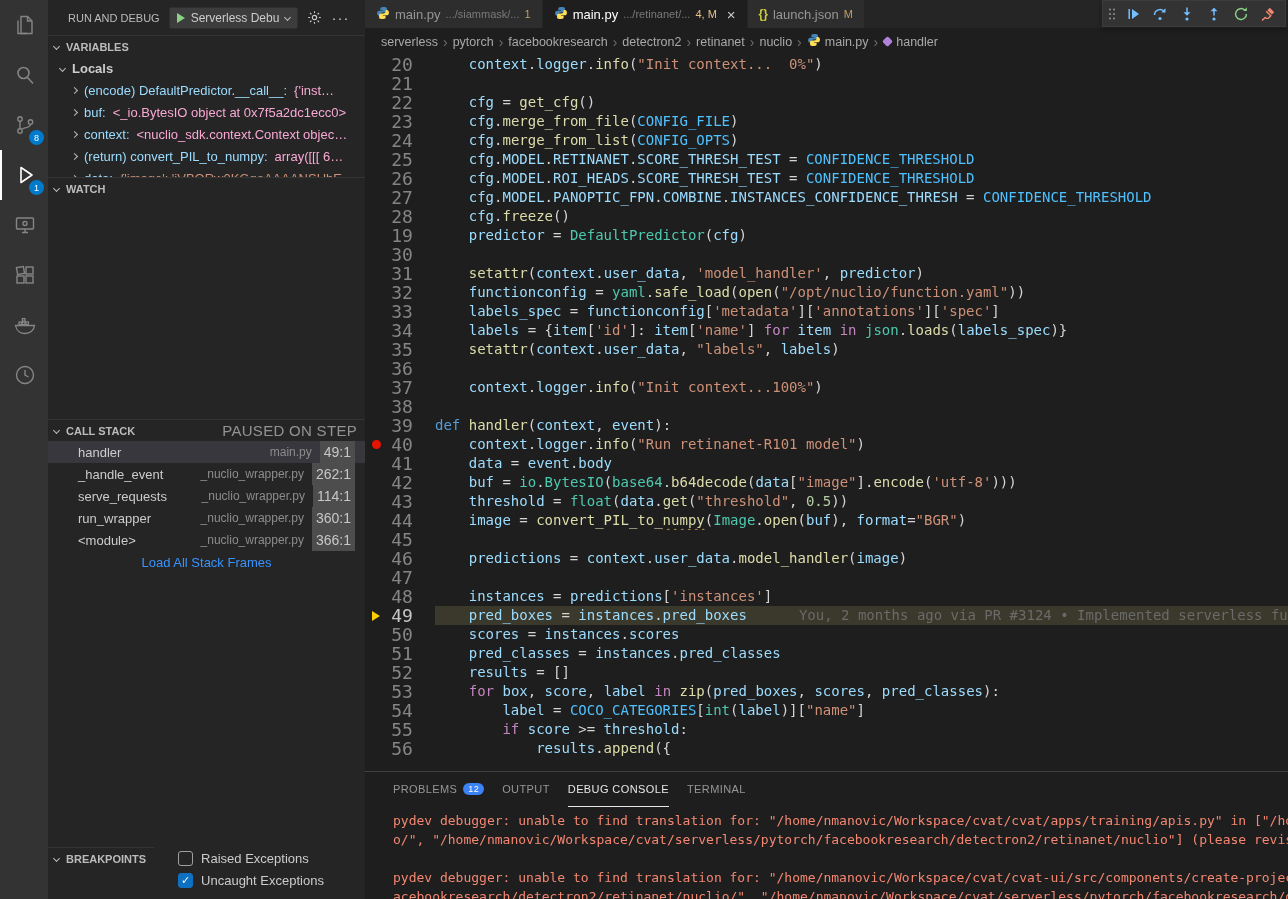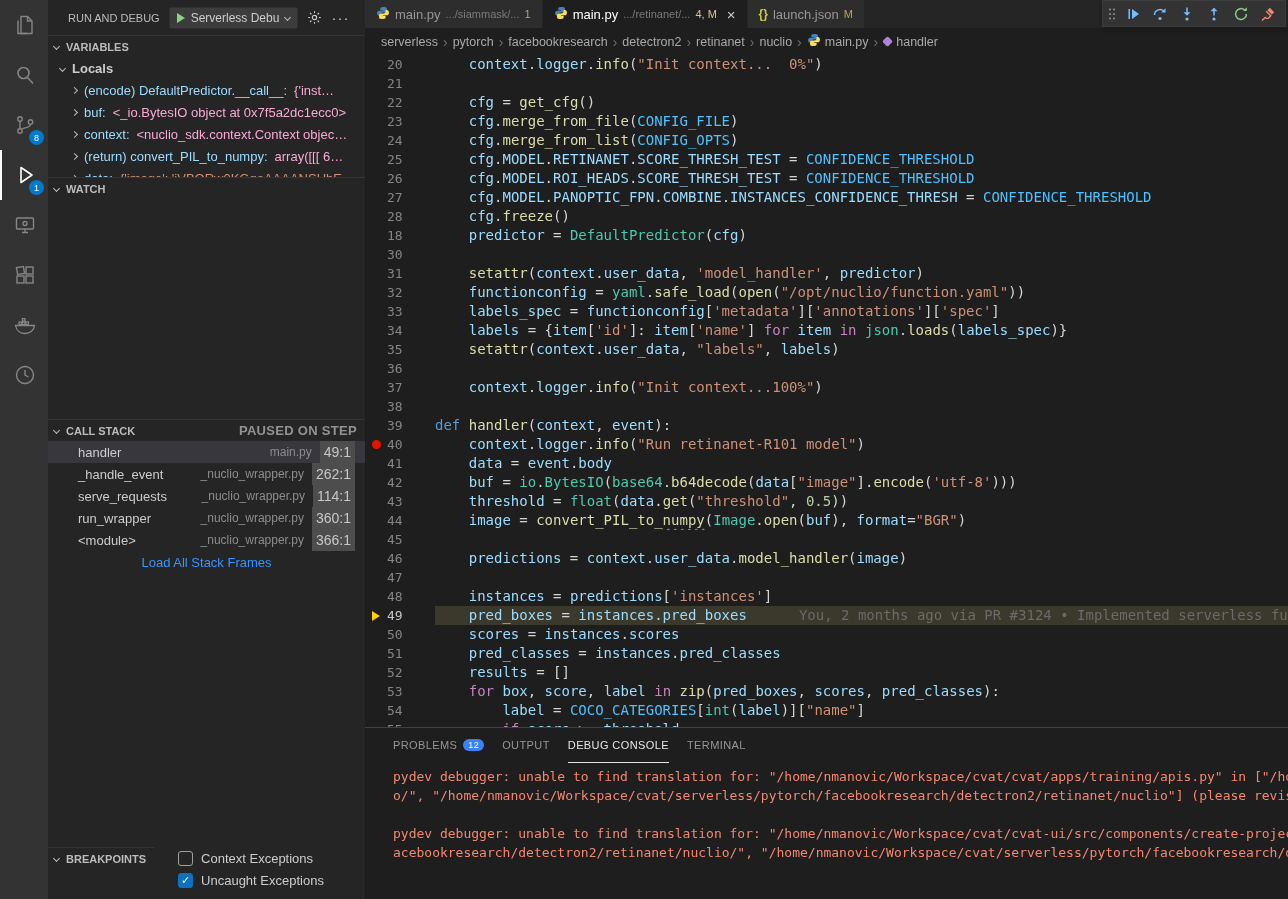--- a/index.html
+++ b/index.html
@@ -16,21 +16,21 @@
 .sidebar{width:317px;background:#252526;flex-shrink:0;display:flex;flex-direction:column;overflow:hidden;font-size:13px}
 .sidebar-top{height:35px;display:flex;align-items:center;padding:0 8px 0 20px;gap:9px;flex-shrink:0}
 .sidebar-title{font-size:11px;color:#bbbbbb;white-space:nowrap}
 .config-picker{height:22px;background:#3c3c3c;border:1px solid #2f2f2f;border-radius:2px;display:flex;align-items:center;gap:6px;padding:0 7px;font-size:12px;color:#cccccc;cursor:pointer;white-space:nowrap}
 .play{width:0;height:0;border-left:8px solid #89d185;border-top:5px solid transparent;border-bottom:5px solid transparent}
 .chev{width:5px;height:5px;border-right:1.4px solid #bbb;border-bottom:1.4px solid #bbb;transform:rotate(45deg);flex-shrink:0;display:inline-block}
 .chev.r{transform:rotate(-45deg)}
 .icon-btn{display:flex;align-items:center;color:#ccc;cursor:pointer}
 .dots{font-size:15px;letter-spacing:1px;color:#ccc;line-height:10px}
 .section-header{height:22px;display:flex;align-items:center;gap:7px;padding:0 8px 0 6px;font-size:11px;font-weight:700;color:#bbbbbb;border-top:1px solid rgba(128,128,128,0.18);flex-shrink:0;cursor:pointer}
-.section-header .status{margin-left:auto;font-weight:700;font-size:13px;color:rgba(204,204,204,0.65);letter-spacing:0.3px}
+.section-header .status{margin-left:auto;font-weight:400;font-size:15px;color:rgba(204,204,204,0.65);letter-spacing:0.3px}
 .sec-variables{height:142px;flex-shrink:0;display:flex;flex-direction:column}
 .scope-row{height:22px;display:flex;align-items:center;gap:7px;padding-left:12px;font-weight:700;color:#ccc;cursor:pointer;flex-shrink:0}
 .var-list{flex:1;overflow:hidden}
 .var-row{height:22px;display:flex;align-items:center;gap:7px;padding-left:24px;white-space:nowrap;overflow:hidden;cursor:pointer}
 .var-name{color:#9cdcfe}
 .var-value{color:#f9a8d4}
 .var-value.str{color:#ce9178}
 .sec-watch{height:242px;flex-shrink:0;display:flex;flex-direction:column}
 .watch-body{flex:1}
 .sec-callstack{flex:1;min-height:0;display:flex;flex-direction:column}
@@ -56,32 +56,32 @@
 .tab .close{margin-left:5px;color:#cccccc;font-size:15px;line-height:1}
 .tab svg.py-icon,.breadcrumbs svg.py-icon{width:14px;height:14px;flex-shrink:0}
 .json-ic{color:#cbcb41;font-weight:700;font-size:12px}
 .breadcrumbs{height:27px;display:flex;align-items:center;gap:5px;padding-left:16px;font-size:12.5px;color:#a9a9a9;flex-shrink:0;white-space:nowrap;overflow:hidden}
 .bc-item{display:flex;align-items:center;gap:4px;cursor:pointer}
 .bc-sep{color:#6e6e6e;font-size:14px}
 .method-ic{width:9px;height:9px;background:#b180d7;border-radius:2px;transform:rotate(45deg) scale(0.85);display:inline-block}
 .editor{flex:1;overflow:hidden;font-family:"DejaVu Sans Mono","Liberation Mono",monospace;font-size:14px;line-height:19px}
 .code-line{display:flex;height:19px;align-items:center}
 .glyph{width:22px;display:flex;align-items:center;justify-content:center;flex-shrink:0;align-self:stretch}
-.lnum{width:30px;text-align:left;color:#858585;font-size:13px;flex-shrink:0}
+.lnum{width:30px;text-align:center;color:#858585;font-size:18px;flex-shrink:0}
 .code-line.current .lnum{color:#c6c6c6}
 .code{margin-left:18px;white-space:pre;flex:1;min-width:0;overflow:hidden;color:#d4d4d4;align-self:stretch;display:flex;align-items:center}
 .code-line.current .code{background:rgba(255,242,130,0.13)}
 .bp-dot{width:9px;height:9px;border-radius:50%;background:#e51400}
 .cur-arrow{width:0;height:0;border-left:8px solid #ffcc00;border-top:5px solid transparent;border-bottom:5px solid transparent}
 .tok-t{color:#d4d4d4}.tok-v{color:#9cdcfe}.tok-f{color:#dcdcaa}.tok-c{color:#4ec9b0}
 .tok-k{color:#c586c0}.tok-d{color:#569cd6}.tok-s{color:#ce9178}.tok-n{color:#b5cea8}.tok-C{color:#4fc1ff}
 .sq{text-decoration:underline wavy #c8a43c 1px;text-underline-offset:3px}
 .blame{color:#6a6a6a;margin-left:52px}
 
-.panel{height:172px;flex-shrink:0;border-top:1px solid rgba(128,128,128,0.35);display:flex;flex-direction:column;background:#1e1e1e}
+.panel{height:128px;flex-shrink:0;border-top:1px solid rgba(128,128,128,0.35);display:flex;flex-direction:column;background:#1e1e1e}
 .panel-tabs{height:35px;display:flex;align-items:stretch;gap:18px;padding-left:28px;flex-shrink:0}
 .panel-tab{display:flex;align-items:center;gap:6px;font-size:11px;letter-spacing:0.4px;color:#969696;cursor:pointer;border-bottom:1px solid transparent}
 .panel-tab.active{color:#e7e7e7;border-bottom-color:#e7e7e7}
 .panel-badge{background:#3b82f6;color:#ffffff;font-size:9px;border-radius:9px;padding:1px 5px}
 .console{flex:1;overflow:hidden;padding:4px 0 0 28px;font-family:"DejaVu Sans Mono","Liberation Mono",monospace;font-size:13px;line-height:19px;color:#f48771}
 .console-line{white-space:pre}
 
 .debug-toolbar{position:absolute;top:0;right:2px;height:27px;background:#333333;border:1px solid #3c3c3c;display:flex;align-items:center;padding:0 4px;gap:1px;z-index:6;box-shadow:0 2px 5px rgba(0,0,0,0.35)}
 .dt-btn{width:26px;height:24px;display:flex;align-items:center;justify-content:center;cursor:pointer}
 .dt-btn svg{width:16px;height:16px}
@@ -271,21 +271,21 @@
     </section>
 
     <section class="sec-breakpoints">
       <div class="section-header">
         <span class="chev"></span>
         <span>BREAKPOINTS</span>
       </div>
       <div>
           <div class="bp-row">
             <span class="bp-check"></span>
-            <span>Context Exceptions</span>
+            <span>Raised Exceptions</span>
           </div>
           <div class="bp-row">
             <span class="bp-check checked">✓</span>
             <span>Uncaught Exceptions</span>
           </div>
         </div>
     </section>
   </aside>
 
   <main class="main">
@@ -394,21 +394,21 @@
           <div class="lnum">27</div>
           <div class="code"><span class="tok-t">    </span><span class="tok-v">cfg</span><span class="tok-t">.</span><span class="tok-v">MODEL</span><span class="tok-t">.</span><span class="tok-v">PANOPTIC_FPN</span><span class="tok-t">.</span><span class="tok-v">COMBINE</span><span class="tok-t">.</span><span class="tok-v">INSTANCES_CONFIDENCE_THRESH</span><span class="tok-t"> = </span><span class="tok-C">CONFIDENCE_THRESHOLD</span></div>
         </div>
         <div class="code-line">
           <div class="glyph"></div>
           <div class="lnum">28</div>
           <div class="code"><span class="tok-t">    </span><span class="tok-v">cfg</span><span class="tok-t">.</span><span class="tok-f">freeze</span><span class="tok-t">()</span></div>
         </div>
         <div class="code-line">
           <div class="glyph"></div>
-          <div class="lnum">18</div>
+          <div class="lnum">19</div>
           <div class="code"><span class="tok-t">    </span><span class="tok-v">predictor</span><span class="tok-t"> = </span><span class="tok-c">DefaultPredictor</span><span class="tok-t">(</span><span class="tok-v">cfg</span><span class="tok-t">)</span></div>
         </div>
         <div class="code-line">
           <div class="glyph"></div>
           <div class="lnum">30</div>
           <div class="code"></div>
         </div>
         <div class="code-line">
           <div class="glyph"></div>
           <div class="lnum">31</div>

